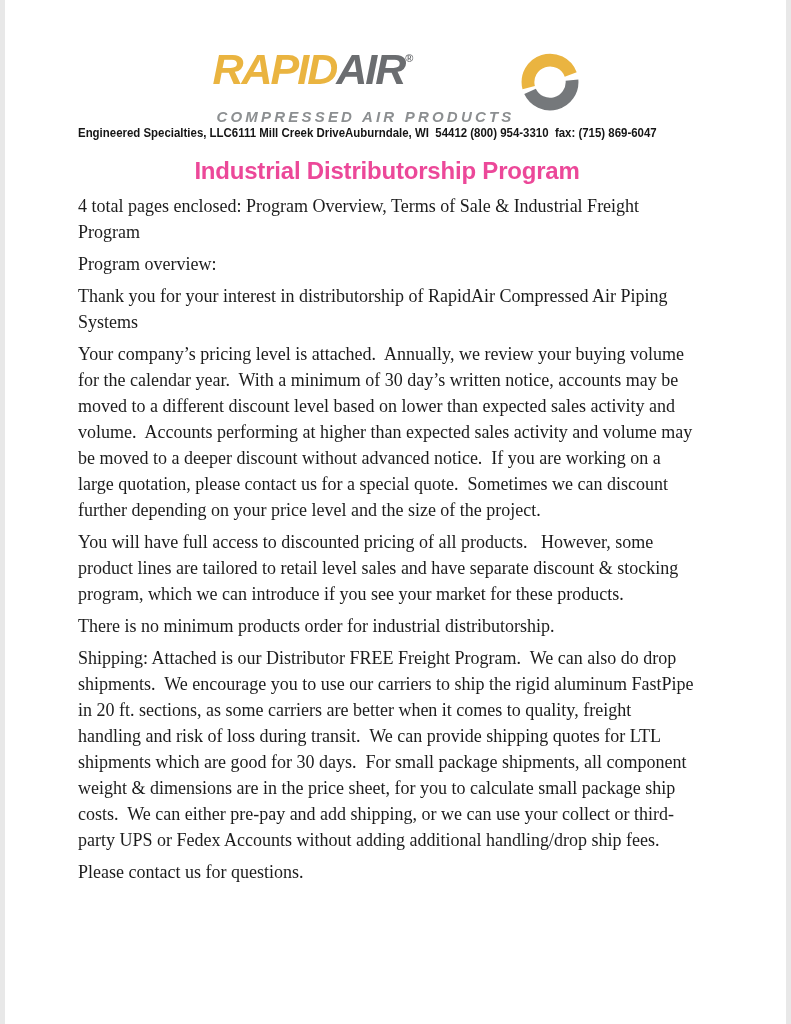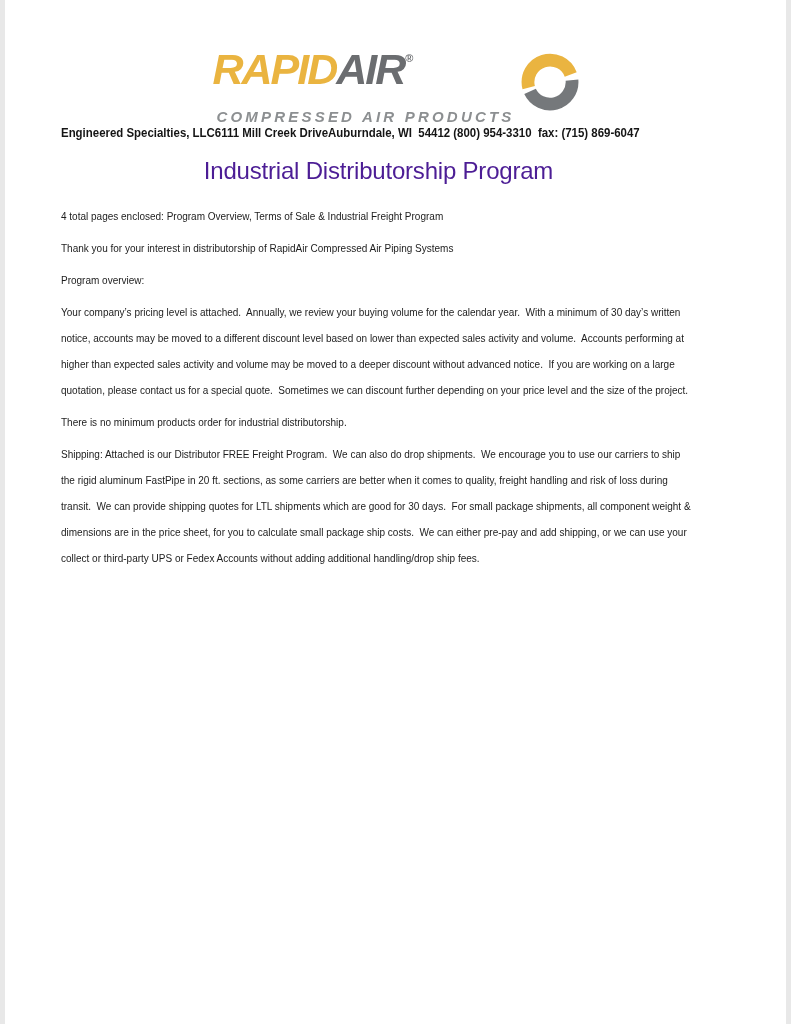--- a/index.html
+++ b/index.html
@@ -60,51 +60,52 @@
     font-size: 15px;
     letter-spacing: 3.2px;
     color: var(--tagline-gray);
     margin-top: 19px;
     padding-left: 4px;
     white-space: nowrap;
   }
   .ring-icon { width: 58px; height: 58px; flex: 0 0 auto; margin-top: 2px; }
   
   .content {
-    padding: 0 90px 0 56px;
+    padding: 0 90px 0 73px;
   }
   .contact-line {
     margin-top: 13px;
     font-size: 13px;
     font-weight: 700;
     color: #151515;
     white-space: pre;
     display: flex;
     gap: 0;
     transform: scaleX(0.88);
     transform-origin: left center;
   }
   .contact-line .seg { white-space: pre; }
   .gap-lg { display: inline-block; width: 26px; }
   .gap-md { display: inline-block; width: 17px; }
   .doc-title {
     text-align: center;
-    font-weight: 400;
+    font-weight: 700;
     font-size: 24px;
     letter-spacing: -0.2px;
-    color: #4c1d95;
+    color: #ec4899;
     margin-top: 17px;
-    margin-bottom: 19px;
+    margin-bottom: 8px;
   }
   .body-copy p {
-    font-size: 10px;
+    font-size: 18px;
     line-height: 26px;
     margin: 0 0 6px 0;
     white-space: pre-wrap;
     color: var(--ink);
+    font-family: Liberation Serif, serif;
   }
 </style>
 </head>
 <body>
 
 <div class="page">
 
   <div class="logo-block">
     <div class="wordmark-col">
       <div class="wordmark">
@@ -121,21 +122,23 @@
   <div class="content">
 
     <div class="contact-line">
       <span class="seg">Engineered Specialties, LLC</span><span class="gap-lg"></span><span class="seg">6111 Mill Creek Drive</span><span class="gap-md"></span><span class="seg">Auburndale, WI  54412 (800) 954-3310  fax: (715) 869-6047</span>
     </div>
 
     <h1 class="doc-title">Industrial Distributorship Program</h1>
 
     <div class="body-copy">
       <p>4 total pages enclosed: Program Overview, Terms of Sale &amp; Industrial Freight Program</p>
+      <p>Program overview:</p>
       <p>Thank you for your interest in distributorship of RapidAir Compressed Air Piping Systems</p>
-      <p>Program overview:</p>
       <p>Your company’s pricing level is attached.  Annually, we review your buying volume for the calendar year.  With a minimum of 30 day’s written notice, accounts may be moved to a different discount level based on lower than expected sales activity and volume.  Accounts performing at higher than expected sales activity and volume may be moved to a deeper discount without advanced notice.  If you are working on a large quotation, please contact us for a special quote.  Sometimes we can discount further depending on your price level and the size of the project.</p>
+      <p>You will have full access to discounted pricing of all products.   However, some product lines are tailored to retail level sales and have separate discount &amp; stocking program, which we can introduce if you see your market for these products.</p>
       <p>There is no minimum products order for industrial distributorship.</p>
       <p>Shipping: Attached is our Distributor FREE Freight Program.  We can also do drop shipments.  We encourage you to use our carriers to ship the rigid aluminum FastPipe in 20 ft. sections, as some carriers are better when it comes to quality, freight handling and risk of loss during transit.  We can provide shipping quotes for LTL shipments which are good for 30 days.  For small package shipments, all component weight &amp; dimensions are in the price sheet, for you to calculate small package ship costs.  We can either pre-pay and add shipping, or we can use your collect or third-party UPS or Fedex Accounts without adding additional handling/drop ship fees.</p>
+      <p>Please contact us for questions.</p>
     </div>
 
   </div>
 </div>
 
 </body></html>

